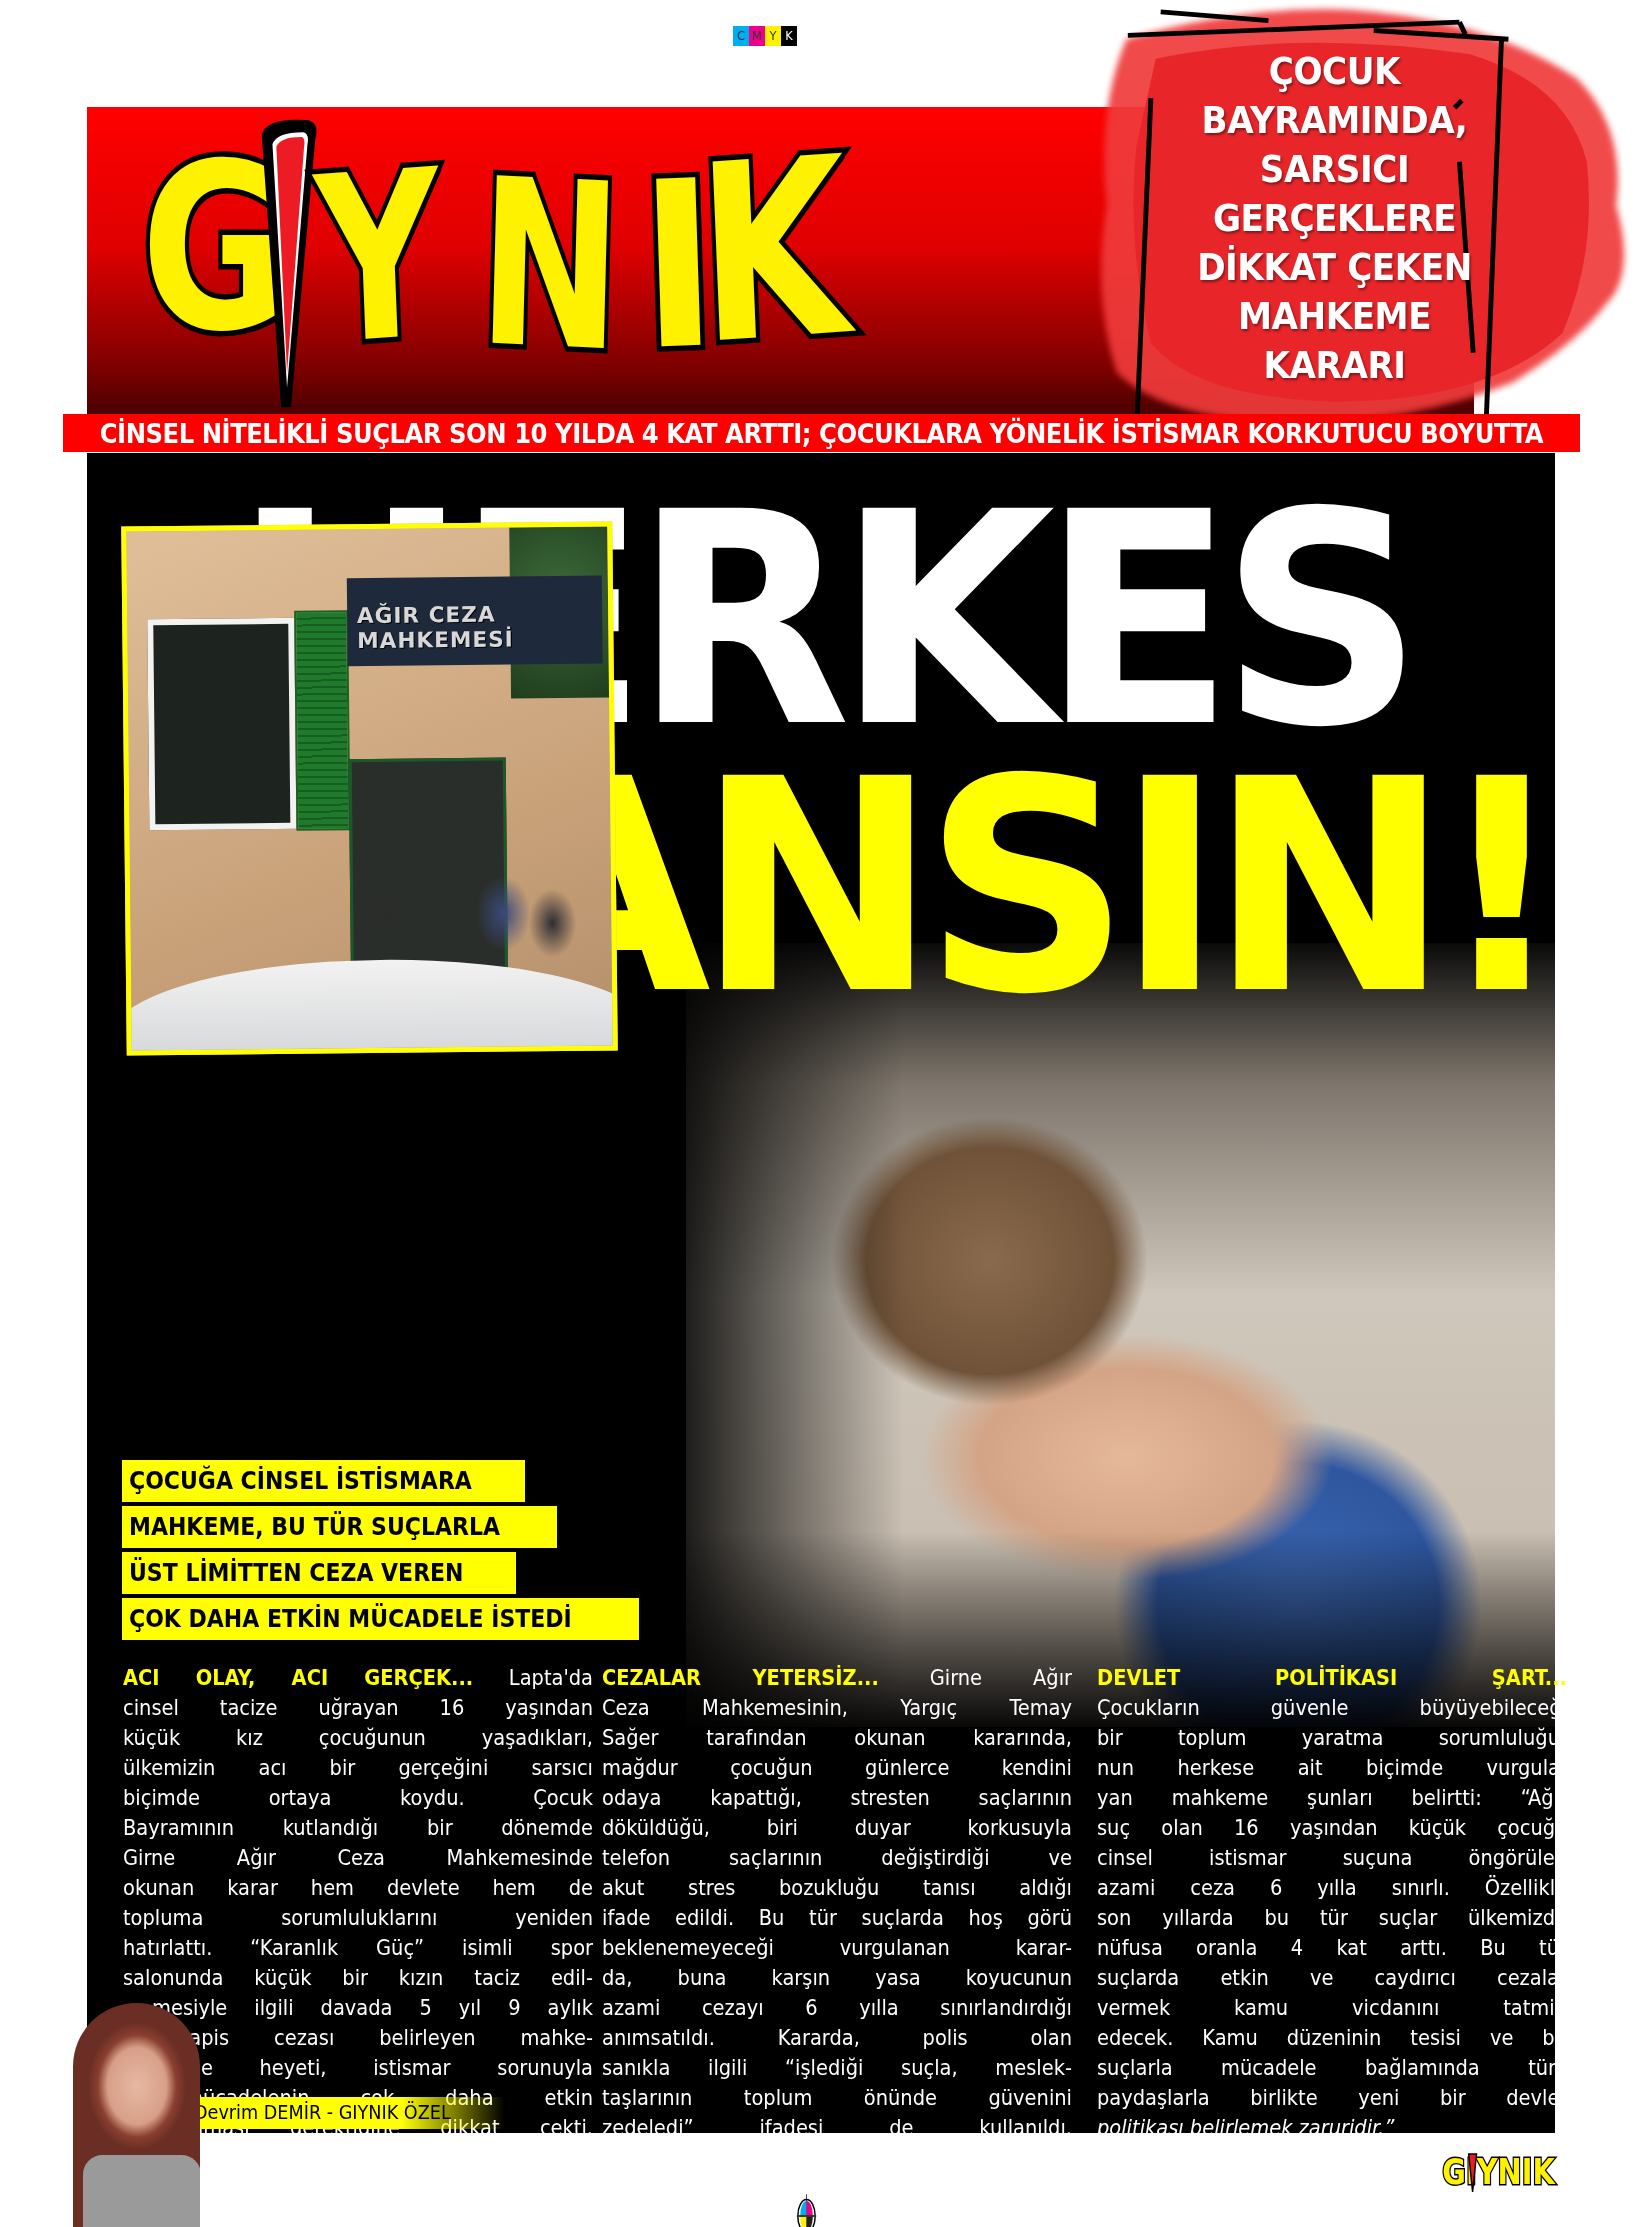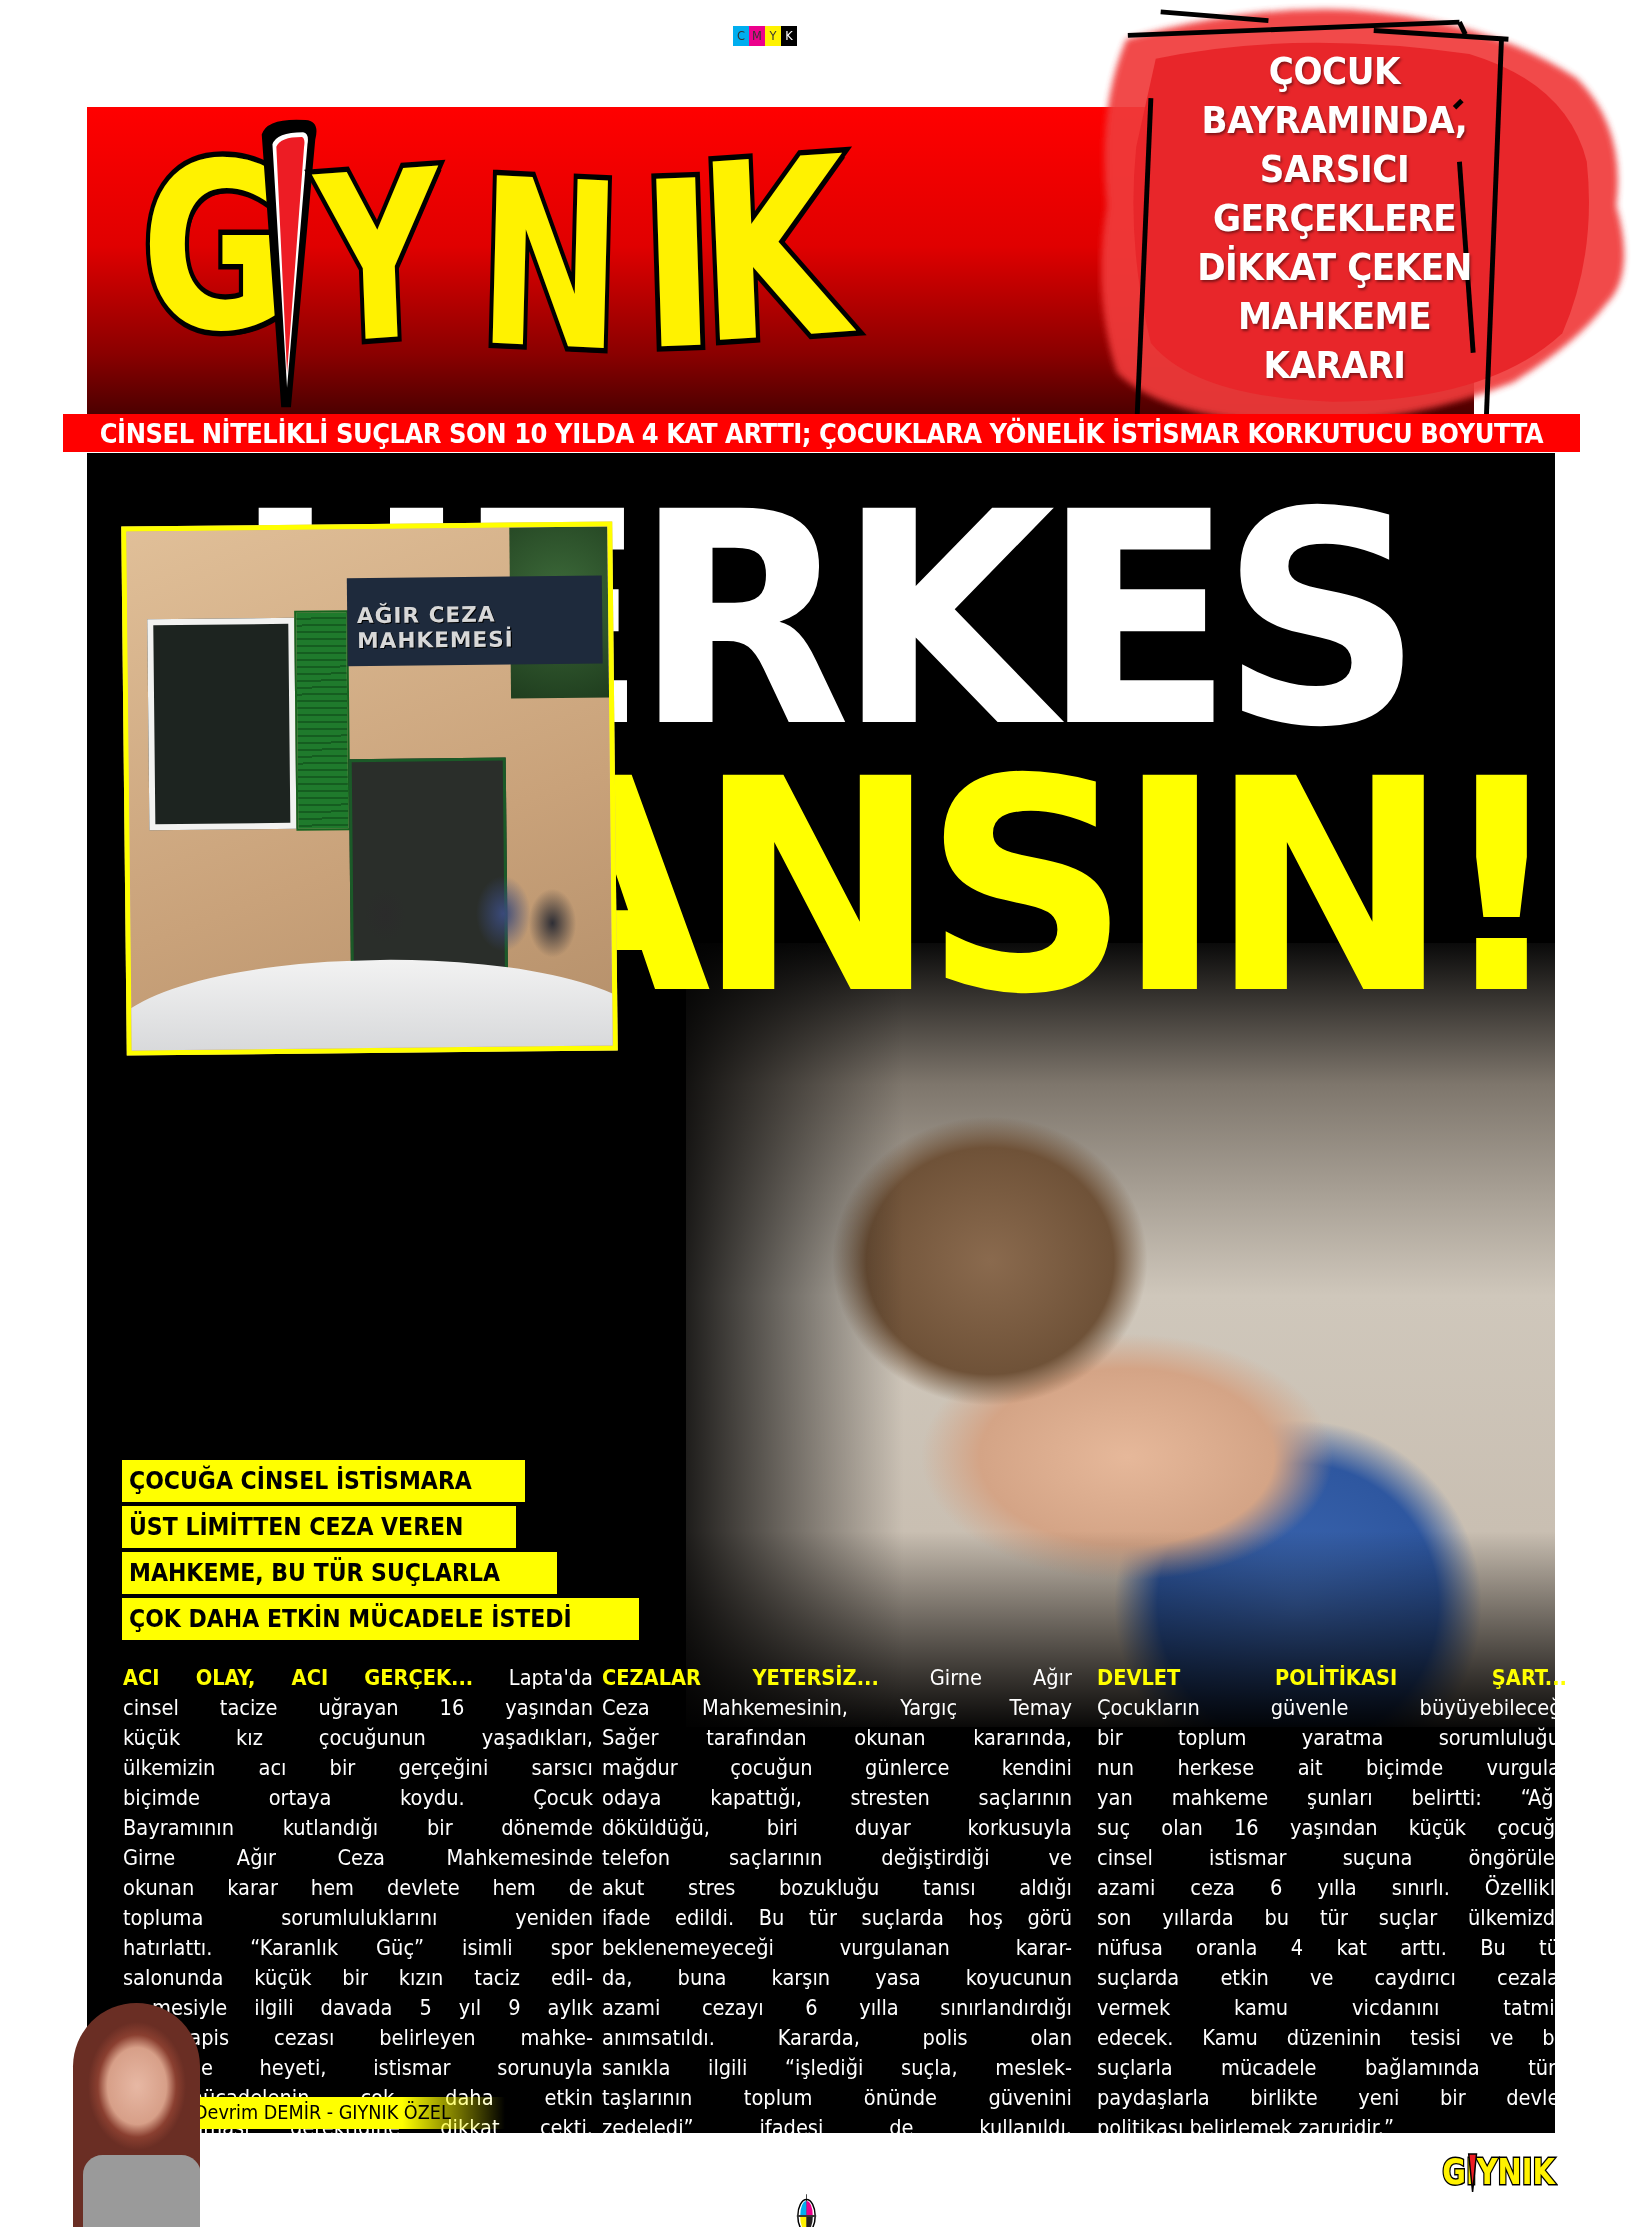--- a/index.html
+++ b/index.html
@@ -174,22 +174,22 @@
   <div class="court-sign">
     <span>AĞIR CEZA MAHKEMESİ</span>
   </div>
   <div class="court-door"></div>
   <div class="court-people"></div>
   <div class="court-car"></div>
 </div>
 
 <div class="subhead">
   <div class="subhead-line"><span>ÇOCUĞA CİNSEL İSTİSMARA</span></div>
+  <div class="subhead-line"><span>MAHKEME, BU TÜR SUÇLARLA</span></div>
   <div class="subhead-line"><span>ÜST LİMİTTEN CEZA VEREN</span></div>
-  <div class="subhead-line"><span>MAHKEME, BU TÜR SUÇLARLA</span></div>
   <div class="subhead-line"><span>ÇOK DAHA ETKİN MÜCADELE İSTEDİ</span></div>
 </div>
 
 <div class="col col-1">
   <span class="col-line"><span class="kicker">ACI OLAY, ACI GERÇEK...</span><span> Lapta'da</span></span>
   <span class="col-line">cinsel tacize uğrayan 16 yaşından</span>
   <span class="col-line">küçük kız çocuğunun yaşadıkları,</span>
   <span class="col-line">ülkemizin acı bir gerçeğini sarsıcı</span>
   <span class="col-line">biçimde ortaya koydu. Çocuk</span>
   <span class="col-line">Bayramının kutlandığı bir dönemde</span>
@@ -233,21 +233,21 @@
   <span class="col-line">suç olan 16 yaşından küçük çocuğa</span>
   <span class="col-line">cinsel istismar suçuna öngörülen</span>
   <span class="col-line">azami ceza 6 yılla sınırlı. Özellikle</span>
   <span class="col-line">son yıllarda bu tür suçlar ülkemizde</span>
   <span class="col-line">nüfusa oranla 4 kat arttı. Bu tür</span>
   <span class="col-line">suçlarda etkin ve caydırıcı cezalar</span>
   <span class="col-line">vermek kamu vicdanını tatmin</span>
   <span class="col-line">edecek. Kamu düzeninin tesisi ve bu</span>
   <span class="col-line">suçlarla mücadele bağlamında tüm</span>
   <span class="col-line">paydaşlarla birlikte yeni bir devlet</span>
-  <span class="col-line" style="text-align-last:left;">politikası belirlemek zaruridir.”</span>
+  <span class="col-line" style="text-align-last:left;font-style:italic;">politikası belirlemek zaruridir.”</span>
 </div>
 
 <div class="byline-bar">
   <span>Devrim DEMİR - GIYNIK ÖZEL</span>
 </div>
 <div class="author-photo"></div>
 
 <svg class="reg-mark" viewBox="0 0 60 90">
   <line x1="30" y1="0" x2="30" y2="90" stroke="#000" stroke-width="1.5"></line>
   <ellipse cx="30" cy="45" rx="18" ry="34" fill="none" stroke="#000" stroke-width="3"></ellipse>

